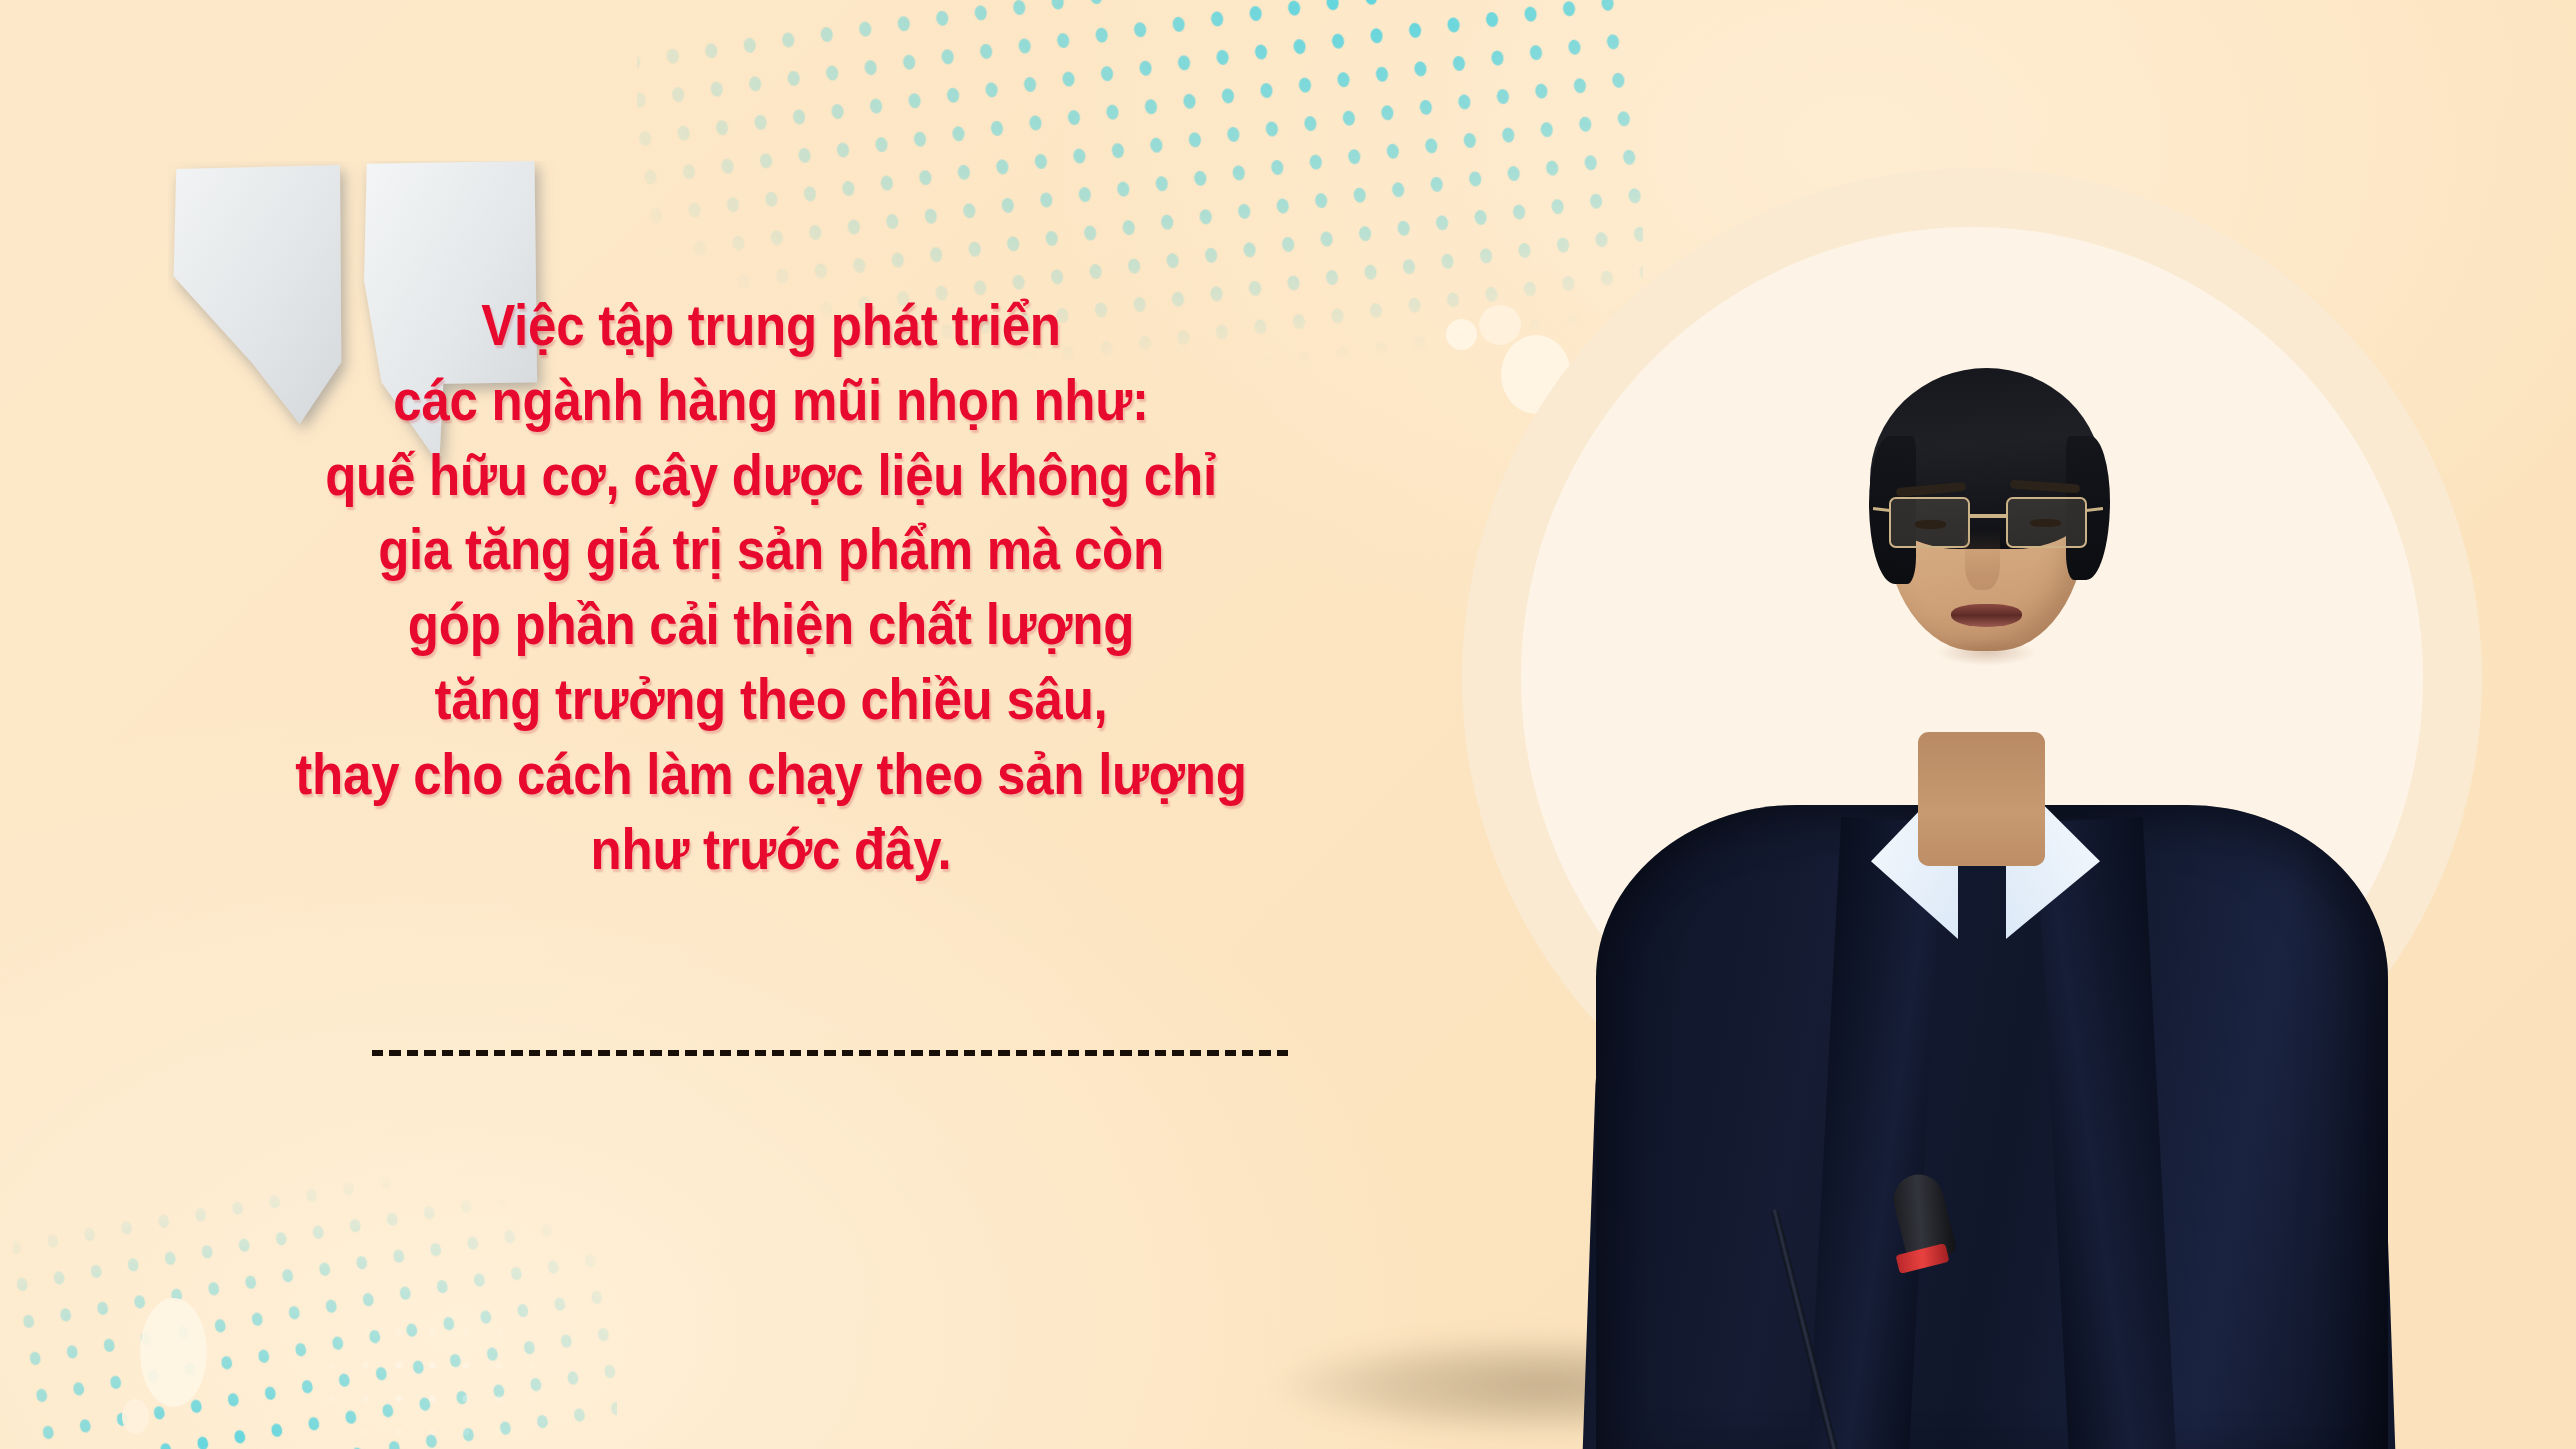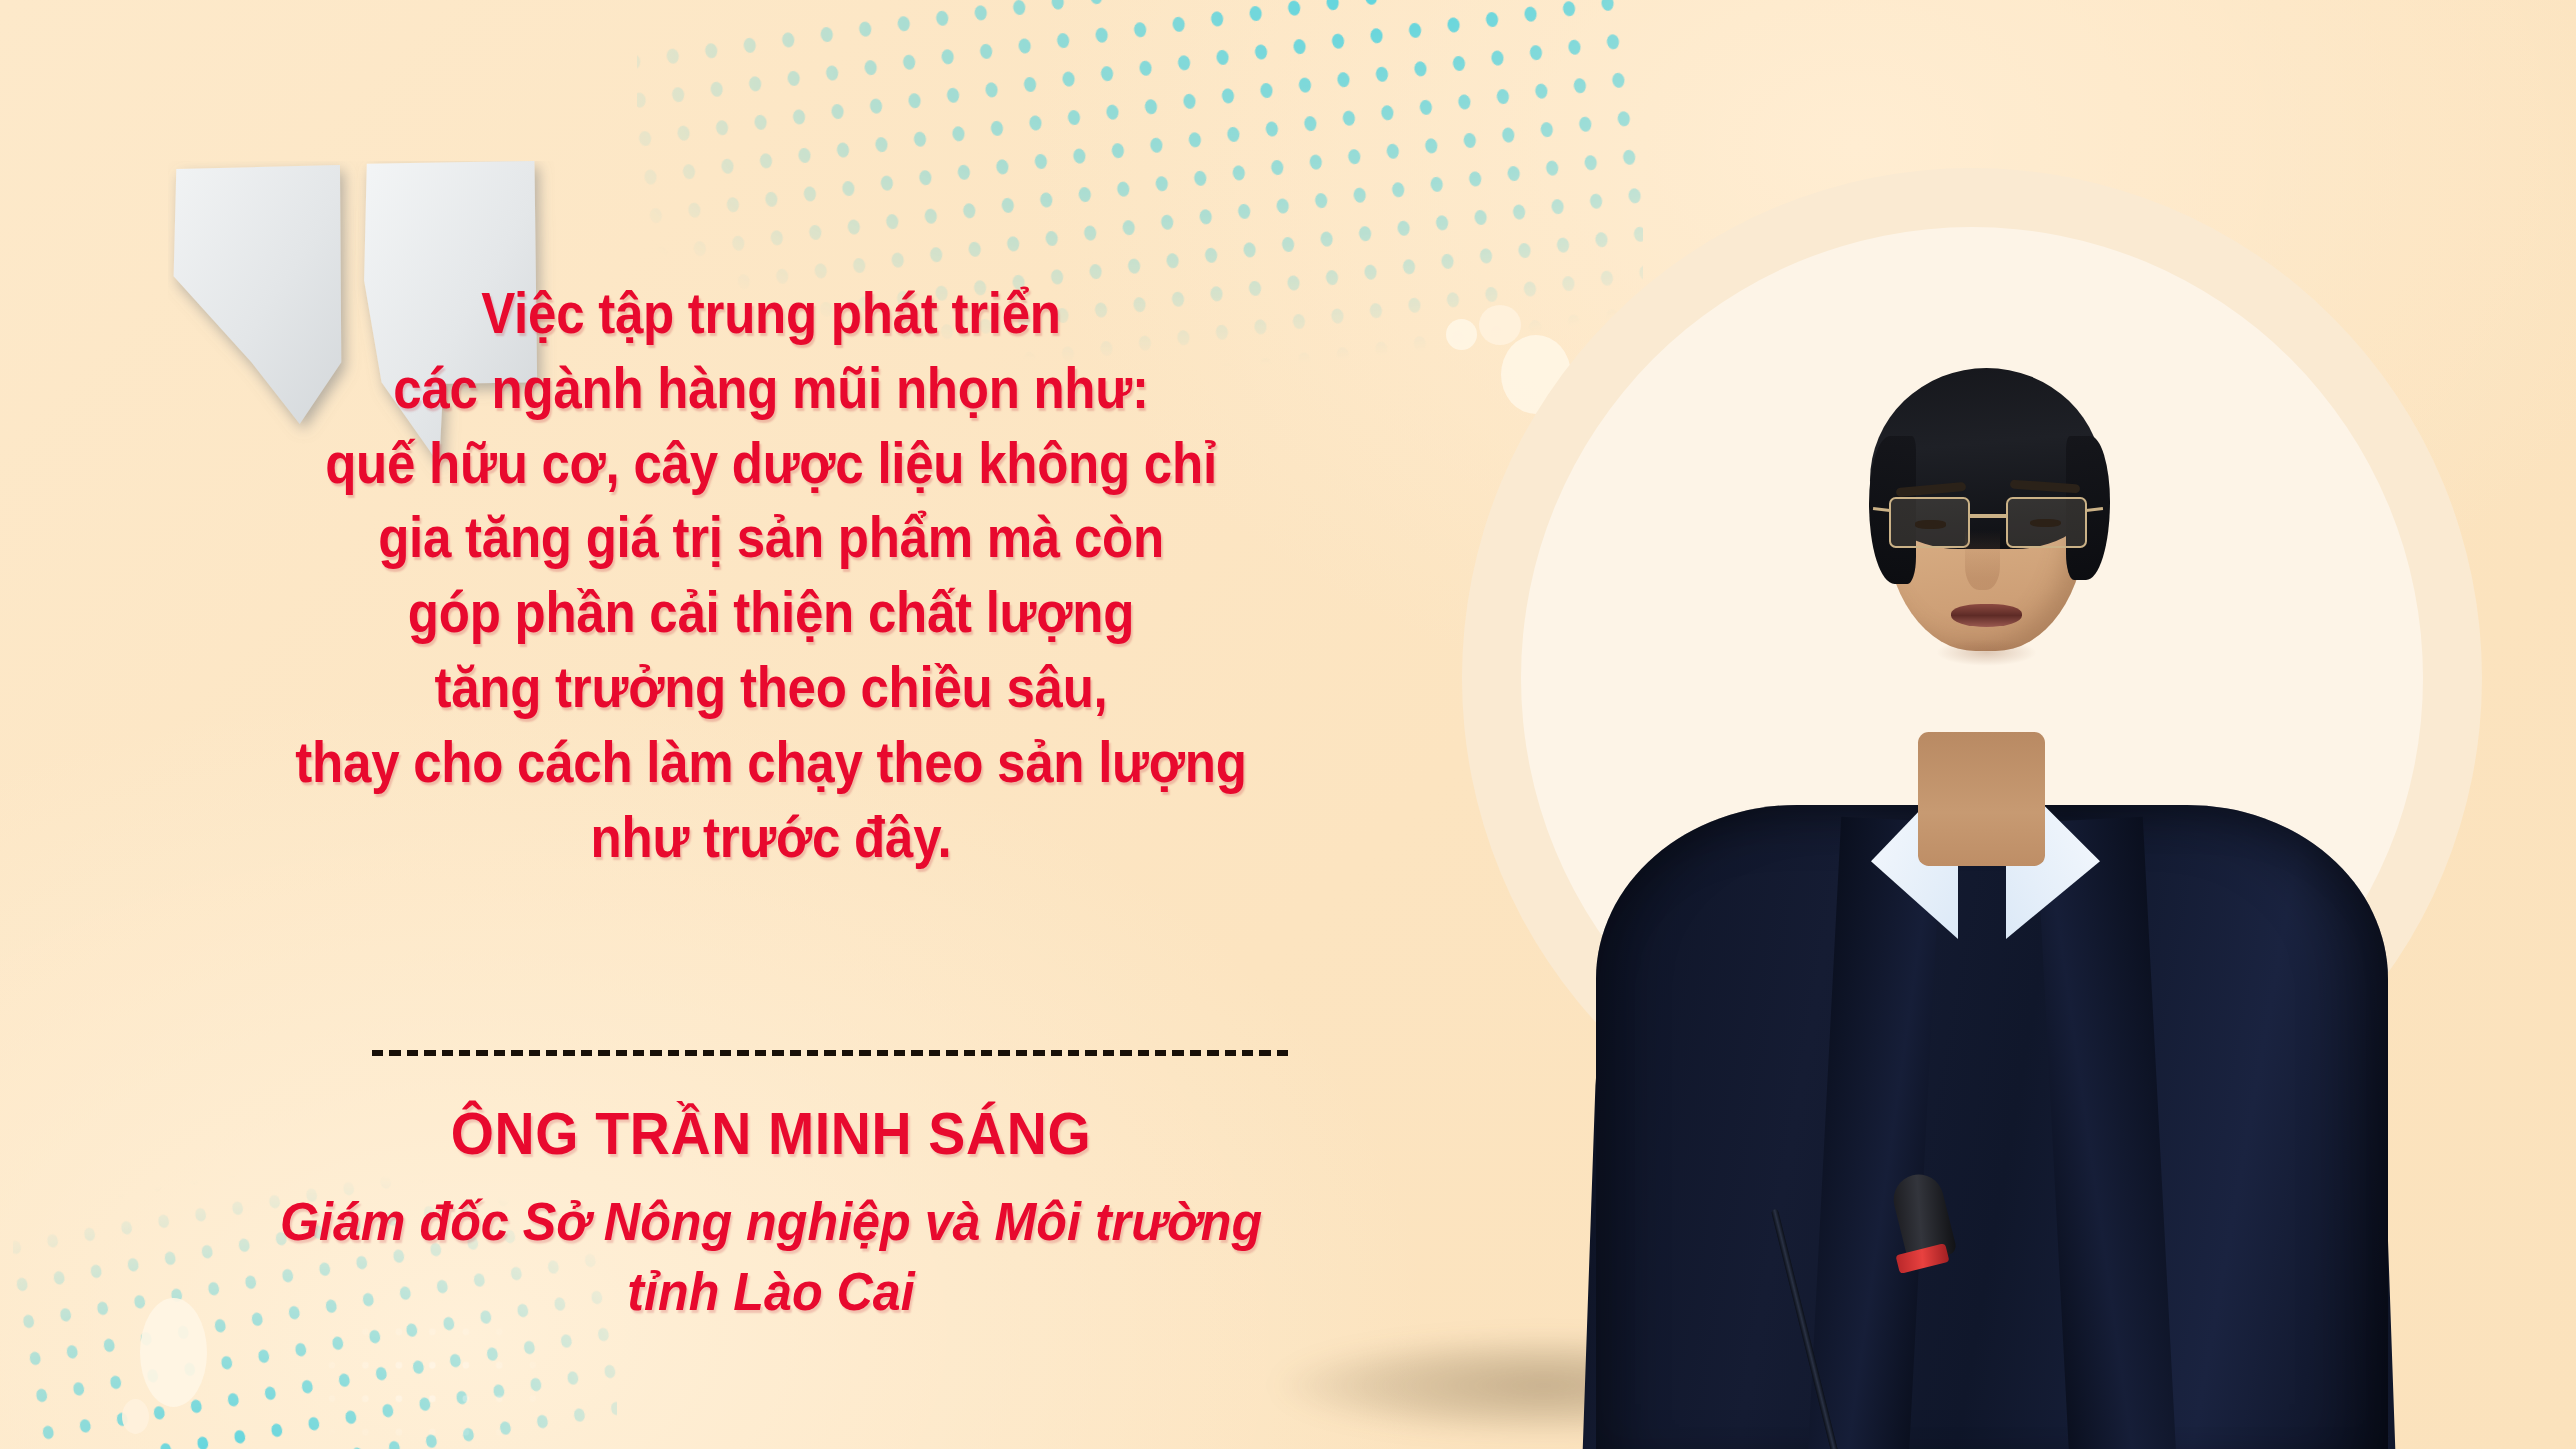--- a/index.html
+++ b/index.html
@@ -58,21 +58,21 @@
   
   .quote-marks{
     position:absolute; left:168px; top:161px;
     width:470px; height:389px;
   }
   .quote-marks svg{ display:block; width:100%; height:100%; }
 
   
   .quote-block{
     position:absolute;
-    left:201px; top:276px;
+    left:201px; top:288px;
     width:1140px;
     text-align:center;
   }
   .quote-line{
     font-family:"Liberation Sans", sans-serif;
     font-weight:700;
     font-size:58px;
     line-height:1.29;
     letter-spacing:-0.3px;
     color:#E8092E;
@@ -403,27 +403,20 @@
     <div class="quote-line">quế hữu cơ, cây dược liệu không chỉ</div>
     <div class="quote-line">gia tăng giá trị sản phẩm mà còn</div>
     <div class="quote-line">góp phần cải thiện chất lượng</div>
     <div class="quote-line">tăng trưởng theo chiều sâu,</div>
     <div class="quote-line">thay cho cách làm chạy theo sản lượng</div>
     <div class="quote-line">như trước đây.</div>
   </div>
 
   <div class="divider"></div>
 
-  <div class="attribution">
-    <div class="speaker-name">ÔNG TRẦN MINH SÁNG</div>
-    <div class="speaker-role">
-      <div class="role-line">Giám đốc Sở Nông nghiệp và Môi trường</div>
-      <div class="role-line">tỉnh Lào Cai</div>
-    </div>
-  </div>
 
   <div class="ground-shadow"></div>
 
   <div class="portrait">
     <div class="arm-l"></div>
     <div class="arm-r"></div>
     <div class="hand"></div>
 
     <div class="shirt"></div>
     <div class="shirt-placket"></div>

